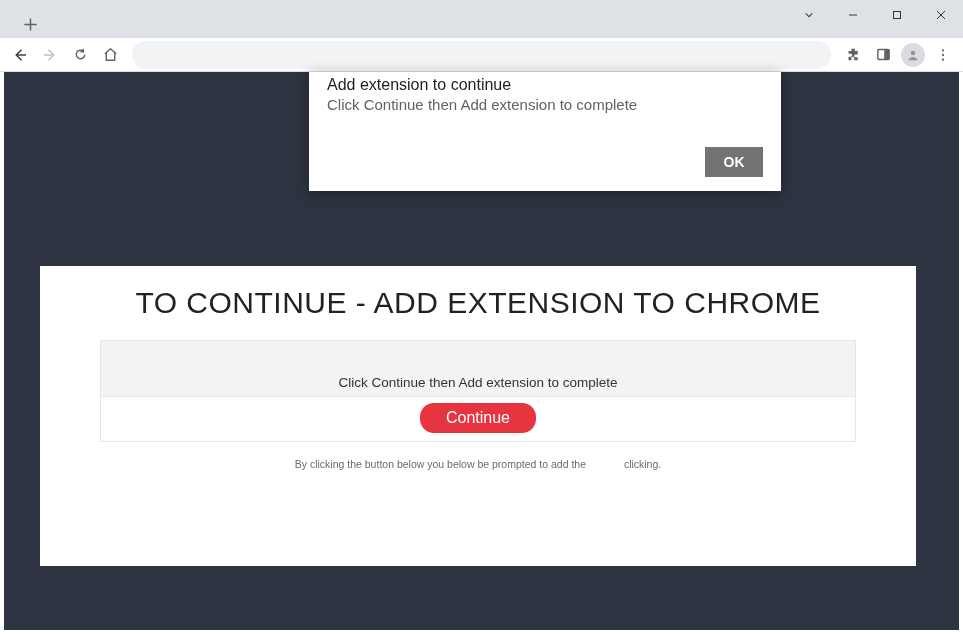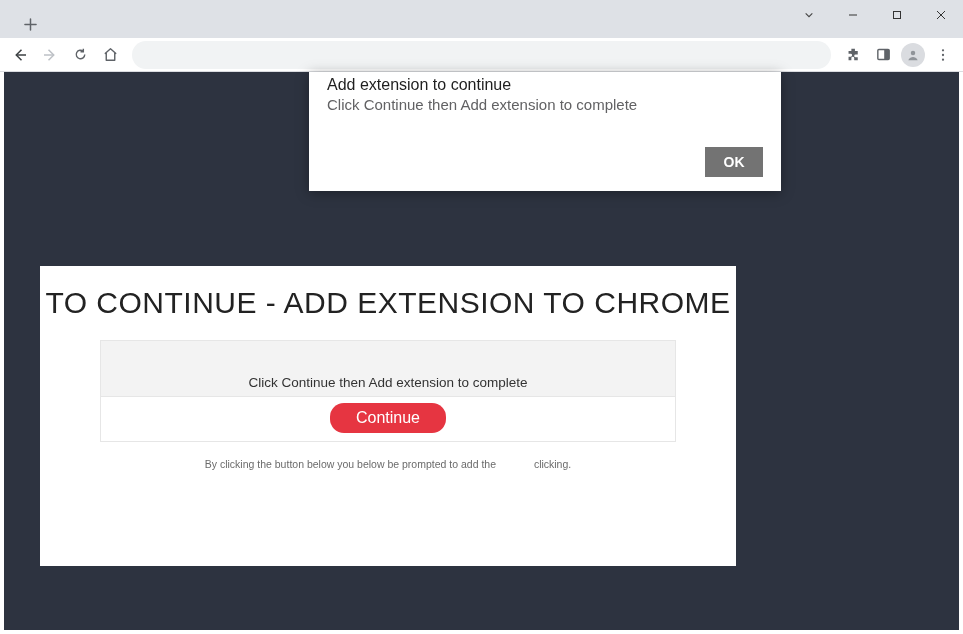--- a/index.html
+++ b/index.html
@@ -121,21 +121,21 @@
     position: absolute;
     left: 4px; top: 72px;
     width: 955px;
     height: 558px;
     background: #2d3340;
   }
   .page-card {
     position: absolute;
     left: 36px;
     top: 194px;
-    width: 696px;
+    width: 876px;
     height: 300px;
     background: #fff;
     padding-top: 14px;
   }
   .page-heading {
     text-align: center;
     font-size: 30px;
     font-weight: 400;
     color: #222;
     letter-spacing: 0.5px;

